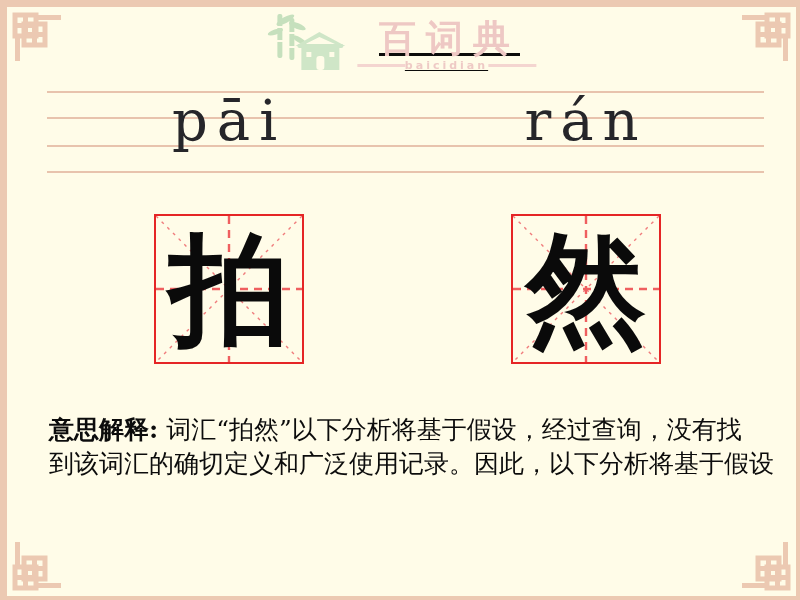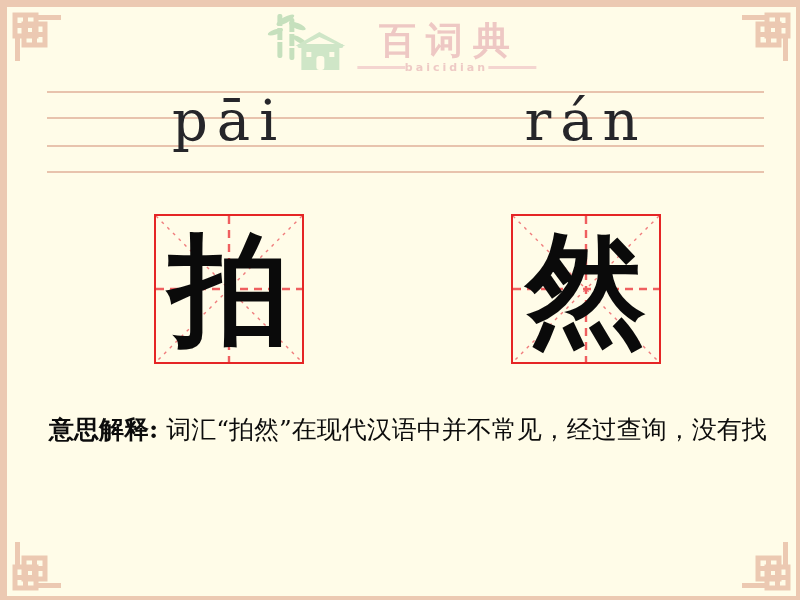--- a/index.html
+++ b/index.html
@@ -17,21 +17,21 @@
   
   .corner{position:absolute;width:54px;height:54px;}
   .corner svg{display:block;width:54px;height:54px;}
   .corner-tl{top:0;left:0;}
   .corner-tr{top:0;right:0;transform:scaleX(-1);}
   .corner-bl{bottom:0;left:0;transform:scaleY(-1);}
   .corner-br{bottom:0;right:0;transform:scale(-1,-1);}
   
   .logo{
     position:absolute;top:5px;left:50%;transform:translateX(-50%);
-    display:flex;align-items:flex-end;gap:6px;opacity:0.95;
+    display:flex;align-items:flex-start;gap:6px;opacity:0.95;text-decoration:underline;
   }
   .logo-art{width:84px;height:62px;}
   .logo-textcol{display:flex;flex-direction:column;align-items:center;margin-top:6px;}
   .logo-title{
     font-size:37px;font-weight:bold;color:#eec6c3;letter-spacing:10px;
     line-height:40px;white-space:nowrap;padding-left:6px;
   }
   .logo-sub{display:flex;align-items:center;margin-top:1px;}
   .logo-sub .dash{width:48px;height:3px;background:#f4d3cf;}
   .logo-sub .subtxt{
@@ -189,16 +189,17 @@
     <svg class="grid" viewBox="0 0 146 146">
       <line x1="0" y1="0" x2="146" y2="146" stroke="#f07c7c" stroke-width="1.4" stroke-dasharray="3 5"></line>
       <line x1="146" y1="0" x2="0" y2="146" stroke="#f07c7c" stroke-width="1.4" stroke-dasharray="3 5"></line>
       <line x1="73" y1="0" x2="73" y2="146" stroke="#ef5f5f" stroke-width="2.4" stroke-dasharray="8 6"></line>
       <line x1="0" y1="73" x2="146" y2="73" stroke="#ef5f5f" stroke-width="2.4" stroke-dasharray="8 6"></line>
     </svg>
     <div class="hanzi">然</div>
   </div>
 
   <div class="definition">
-    <div><span class="def-label">意思解释:</span><span> 词汇“拍然”在现代汉语中并不常见，经过查询，没有找</span></div>
+    <div><span class="def-label">意思解释:</span><span> 词汇“拍然”以下分析将基于假设，经过查询，没有找</span></div>
+    <div>到该词汇的确切定义和广泛使用记录。因此，以下分析将基于假设</div>
   </div>
 
 </div>
 
 </body></html>

